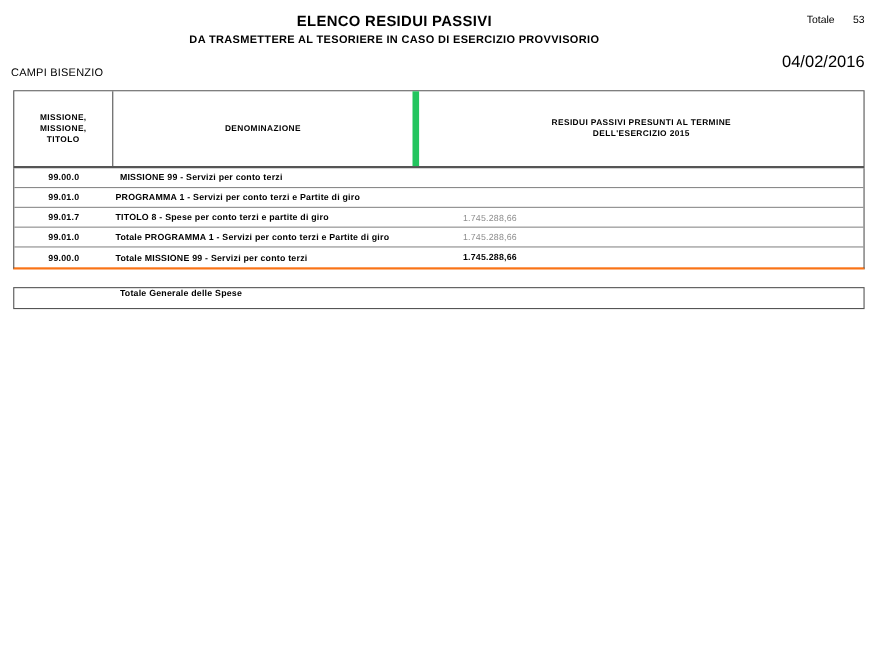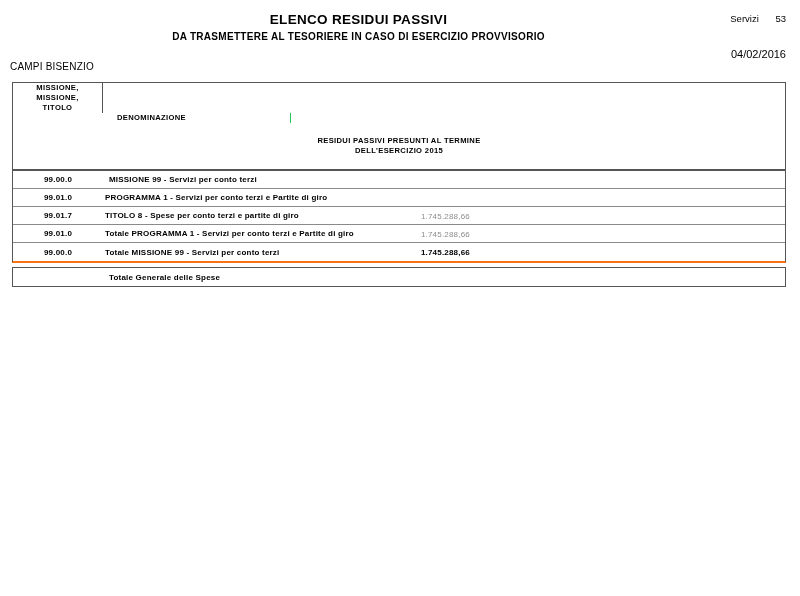--- a/index.html
+++ b/index.html
@@ -51,21 +51,21 @@
     font-size: 9.5px;
     white-space: nowrap;
   }
   .page-indicator .page-num {
     margin-left: 14px;
   }
   .doc-date {
     position: absolute;
     top: 48px;
     right: 14px;
-    font-size: 11px;
+    font-size: 15px;
     white-space: nowrap;
   }
   .entity-name {
     position: absolute;
     top: 61px;
     left: 10px;
     font-size: 10px;
     letter-spacing: 0.2px;
   }
 
@@ -74,42 +74,41 @@
     position: absolute;
     left: 12px;
     top: 82px;
     width: 774px;
   }
 
   .grid-head {
     display: flex;
     border: 1px solid #555555;
     border-bottom: 2px solid #555555;
-    height: 89px;
-    box-sizing: border-box;
-    flex-direction: column;
+    height: 71px;
+    box-sizing: border-box;
   }
   .gh-cell {
     display: flex;
     align-items: center;
     justify-content: center;
     text-align: center;
     font-size: 7.6px;
     font-weight: bold;
     letter-spacing: 0.35px;
     line-height: 10px;
     box-sizing: border-box;
   }
   .gh-code {
     width: 90px;
     border-right: 1px solid #555555;
   }
   .gh-name {
     width: 278px;
-    border-right: 1px solid #22c55e;
+    border-right: 6px solid #22c55e;
   }
   .gh-amount {
     flex: 1;
   }
   .gh-amount .gh-inner {
     width: 250px;
     text-align: center;
   }
 
   .grid-body {
@@ -165,45 +164,44 @@
   .amt.muted {
     color: #8d8d8d;
     font-weight: normal;
   }
   .amt.strong {
     color: #000000;
     font-weight: bold;
   }
 
   .grid-total {
-    margin-top: 4px;
+    margin-top: 16px;
     border: 1px solid #555555;
     height: 20px;
     display: flex;
-    align-items: center;
     box-sizing: border-box;
   }
   .grid-total .cell-code {
     width: 90px;
   }
   .grid-total .cell-name {
     width: 278px;
     padding-left: 6px;
   }
 </style>
 </head>
 <body>
 
 <div class="doc-header">
   <div class="title-block">
     <span class="title-line-1">ELENCO RESIDUI PASSIVI</span>
     <span class="title-line-2">DA TRASMETTERE AL TESORIERE IN CASO DI ESERCIZIO PROVVISORIO</span>
   </div>
   <div class="page-indicator">
-    <span>Servizi</span>
+    <span>Totale</span>
     <span class="page-num">53</span>
   </div>
   <div class="doc-date">04/02/2016</div>
   <div class="entity-name">CAMPI BISENZIO</div>
 </div>
 
 <div class="table-wrap">
 
   <div class="grid-head">
     <div class="gh-cell gh-code">

